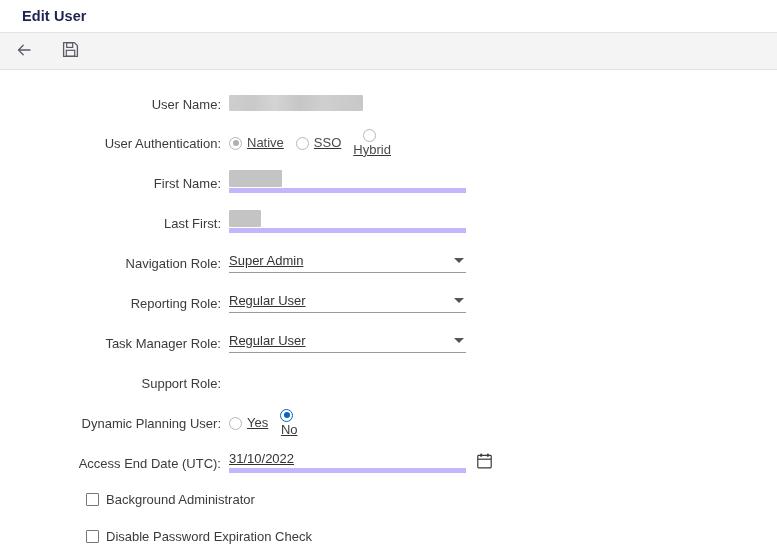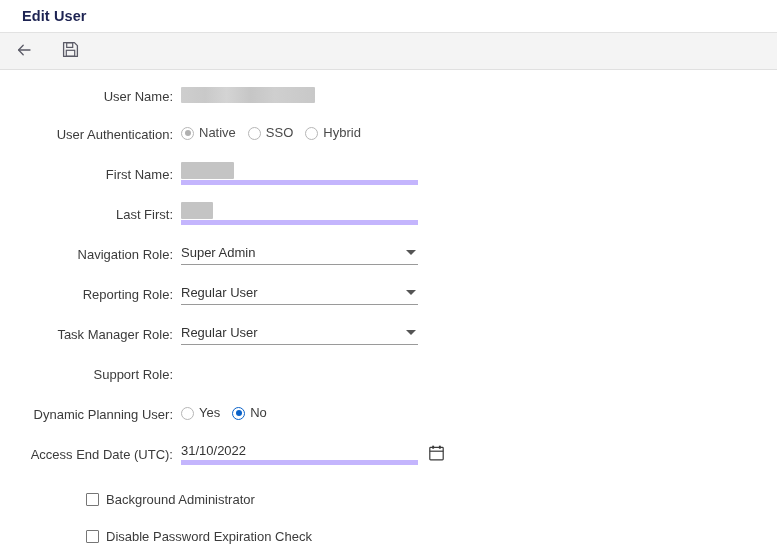--- a/index.html
+++ b/index.html
@@ -55,37 +55,39 @@
   }
   .tool-btn.back { margin-left: 6px; }
   .tool-btn.save { margin-left: 10px; }
 
   
   .form {
     padding-top: 13px;
   }
   .row {
     display: flex;
-    align-items: flex-start;
+    align-items: center;
     height: 40px;
+    padding-left: 48px;
   }
   .label {
     width: 173px;
     text-align: right;
     font-size: 13px;
     color: #3b3b3b;
     line-height: 17px;
     padding-top: 5px;
     box-sizing: border-box;
     white-space: nowrap;
   }
   .field {
     margin-left: 8px;
     position: relative;
     width: 237px;
+    text-decoration: underline;
   }
 
   
   .underline {
     width: 237px;
     height: 24px;
     border-bottom: 5px solid #c4b5fd;
     box-sizing: border-box;
     position: relative;
     display: flex;
@@ -121,21 +123,21 @@
     align-items: center;
     padding-top: 4px;
     white-space: nowrap;
   }
   .radio-opt {
     display: flex;
     align-items: center;
     margin-right: 12px;
     cursor: pointer;
   }
-  .radio-opt:last-child { margin-right: 0; }
+  .radio-opt:last-child { margin-right: 0; flex-direction: column; }
   .radio-dot {
     width: 13px;
     height: 13px;
     border-radius: 50%;
     border: 1px solid #b6b6b6;
     background: #ffffff;
     box-sizing: border-box;
     margin-right: 5px;
     position: relative;
     flex: none;

